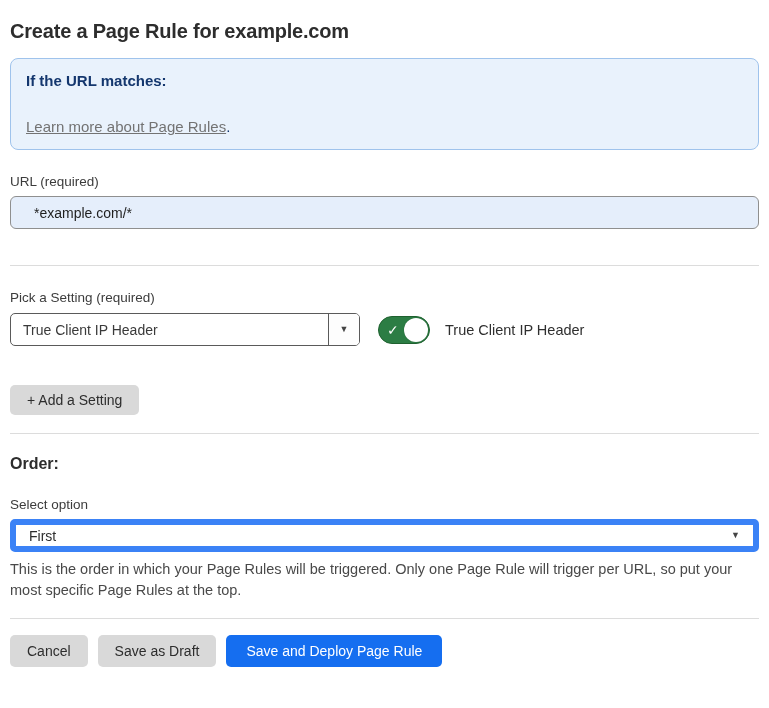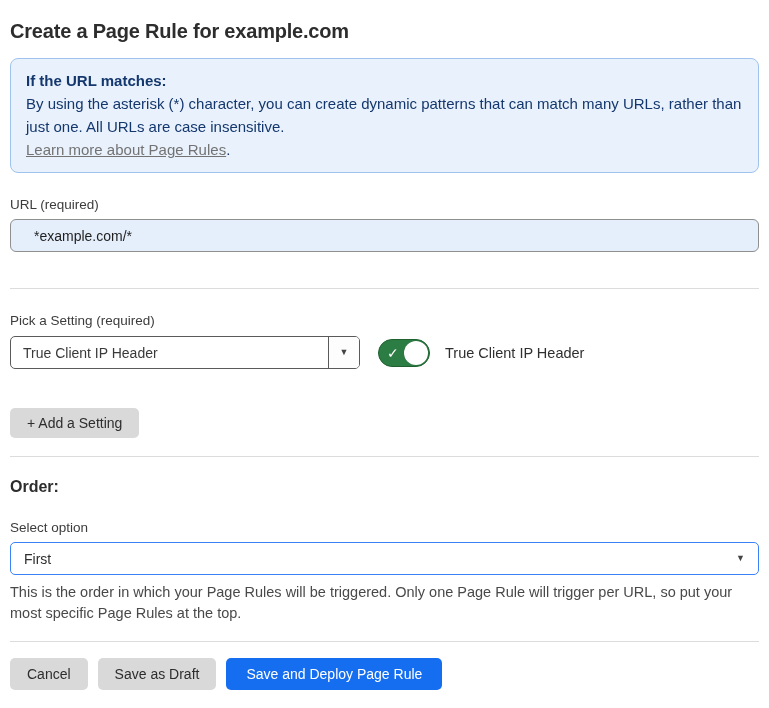--- a/index.html
+++ b/index.html
@@ -181,21 +181,21 @@
     margin-top: 21px;
   }
   .order-select {
     display: flex;
     align-items: center;
     justify-content: space-between;
     box-sizing: border-box;
     width: 100%;
     height: 33px;
     background: #ffffff;
-    border: 1px solid #3b82f6;
+    border: 6px solid #3b82f6;
     border-radius: 5px;
     padding: 0 13px;
     font-size: 14px;
     color: #2d2d2d;
     cursor: pointer;
   }
   .help-text {
     font-size: 14.5px;
     color: #494949;
     line-height: 21px;
@@ -211,21 +211,21 @@
 </style>
 </head>
 <body>
 
 <div class="page">
 
   <h1 class="page-title">Create a Page Rule for example.com</h1>
 
   <div class="info-box">
     <div class="info-box-heading">If the URL matches:</div>
-    <p class="info-box-body"><span>By using the asterisk (*) character, you can create dynamic patterns that can match many URLs, rather than just one. All URLs are case insensitive.</span><br>
+    <p class="info-box-body"><br>
       <a class="info-link">Learn more about Page Rules</a><span>.</span>
     </p>
   </div>
 
   <label class="field-label">URL (required)</label>
   <input class="url-input" type="text" value="*example.com/*" style="">
 
   <hr class="divider">
 
 

